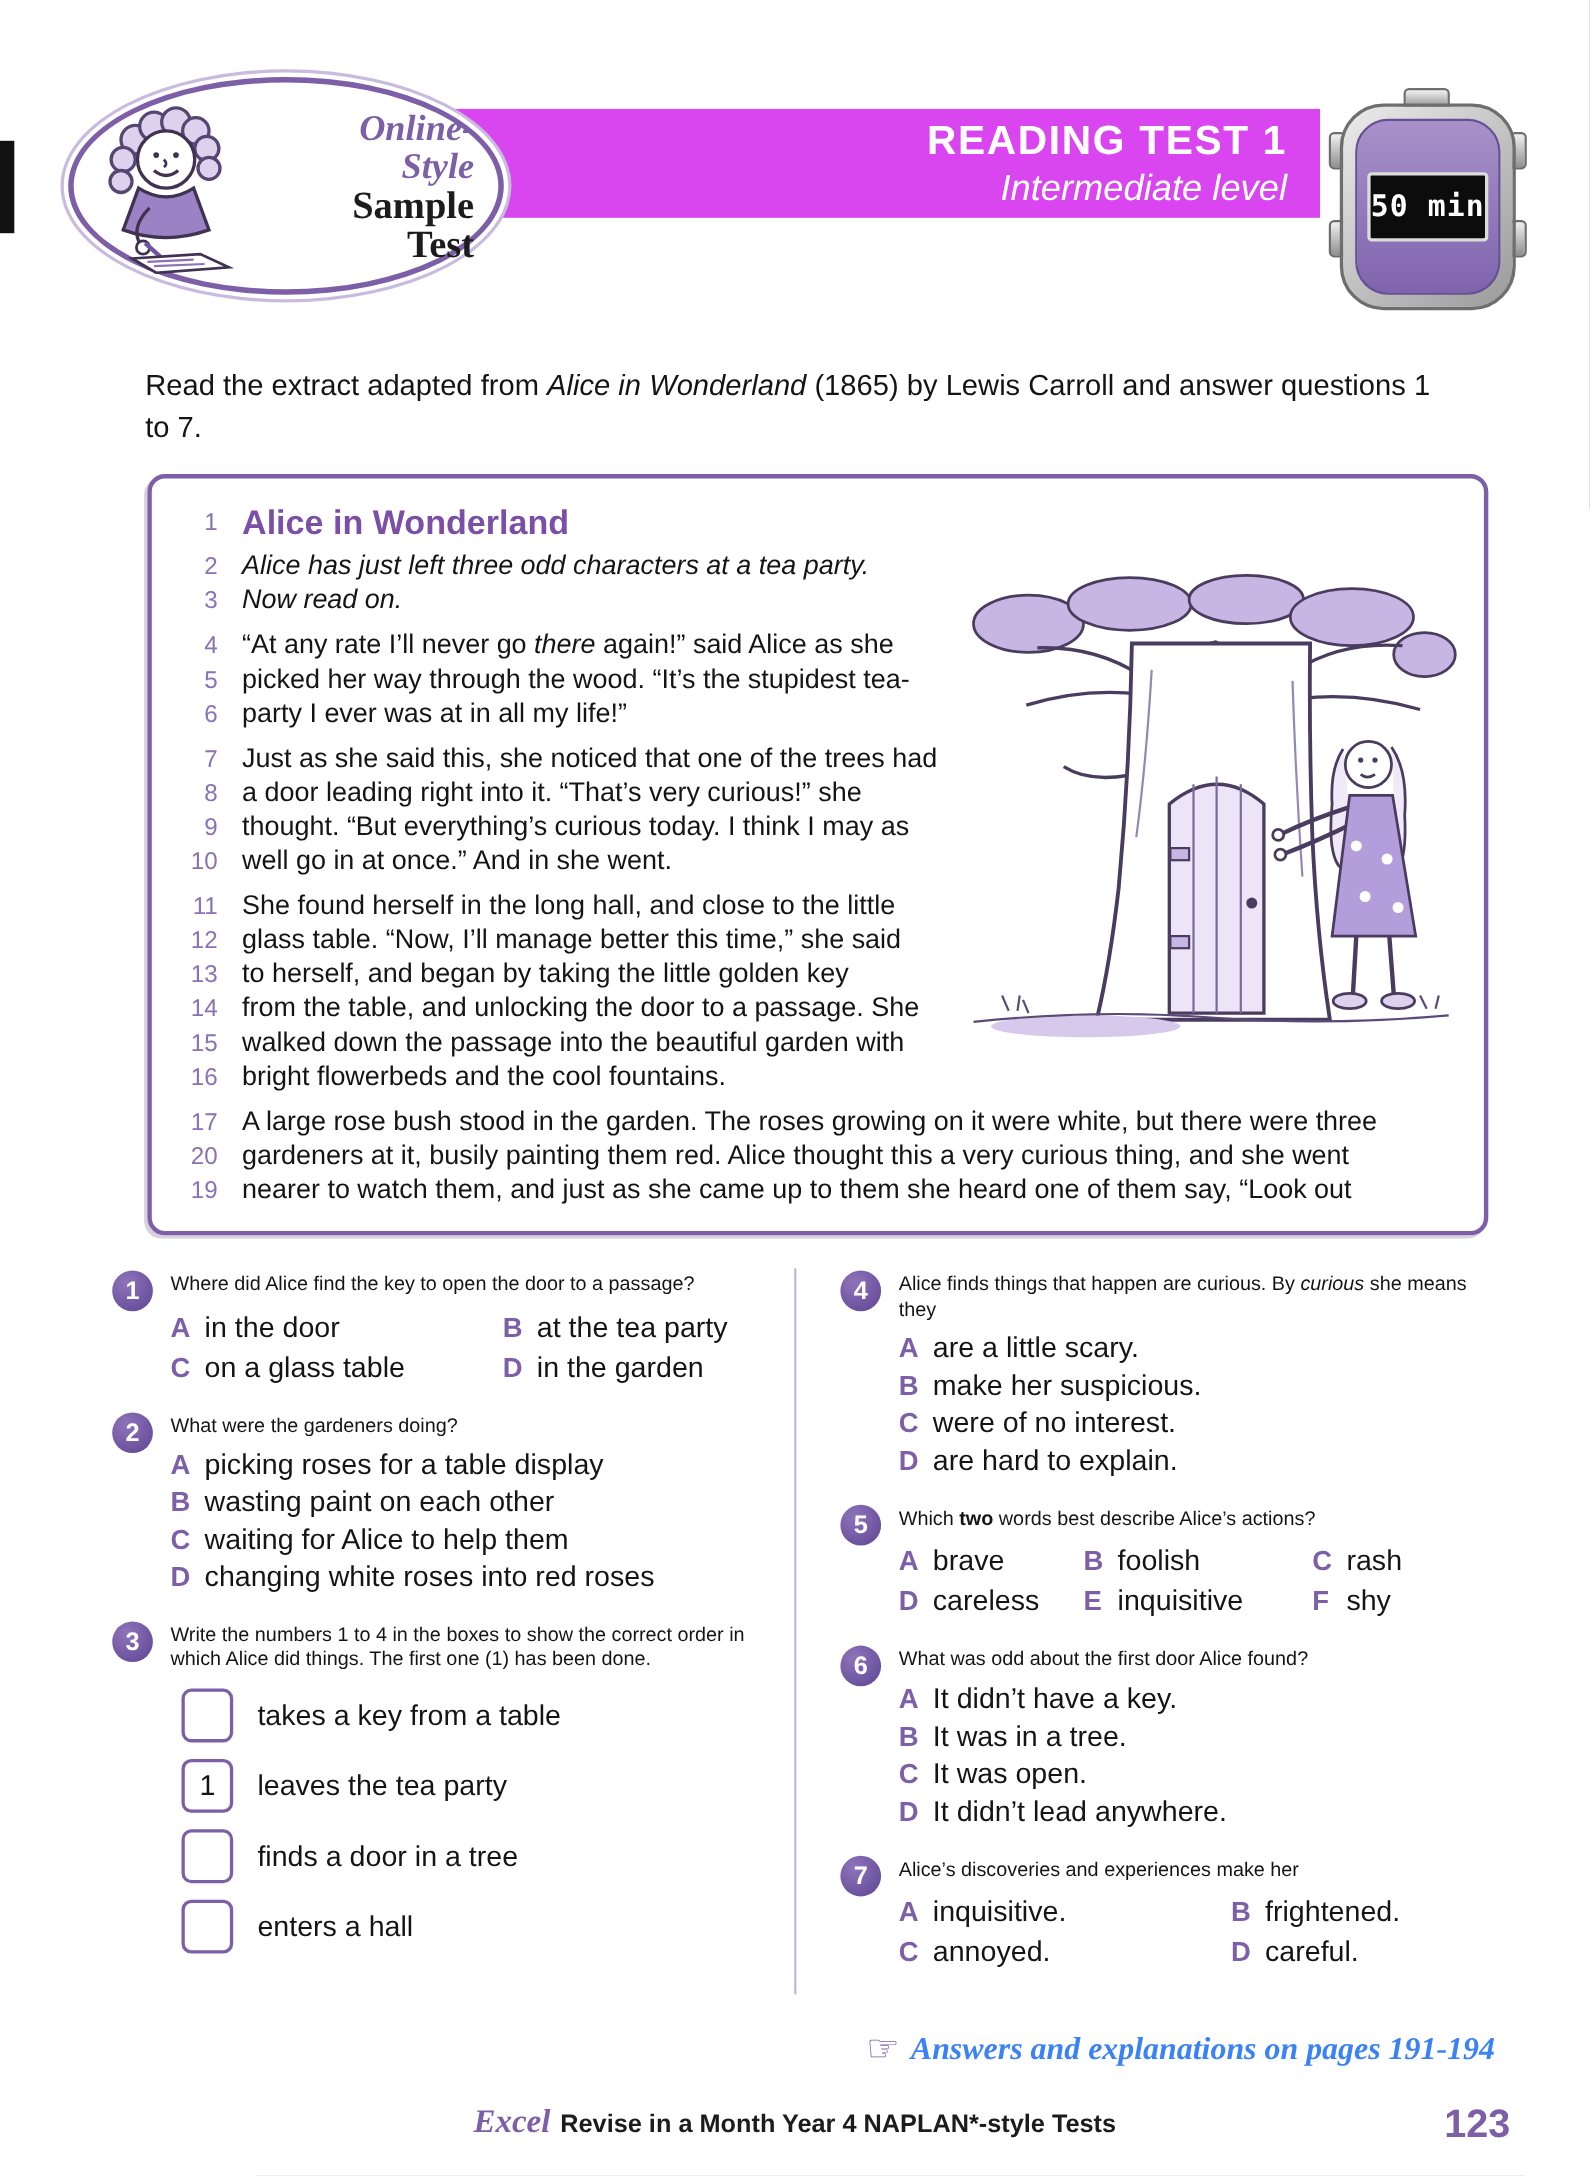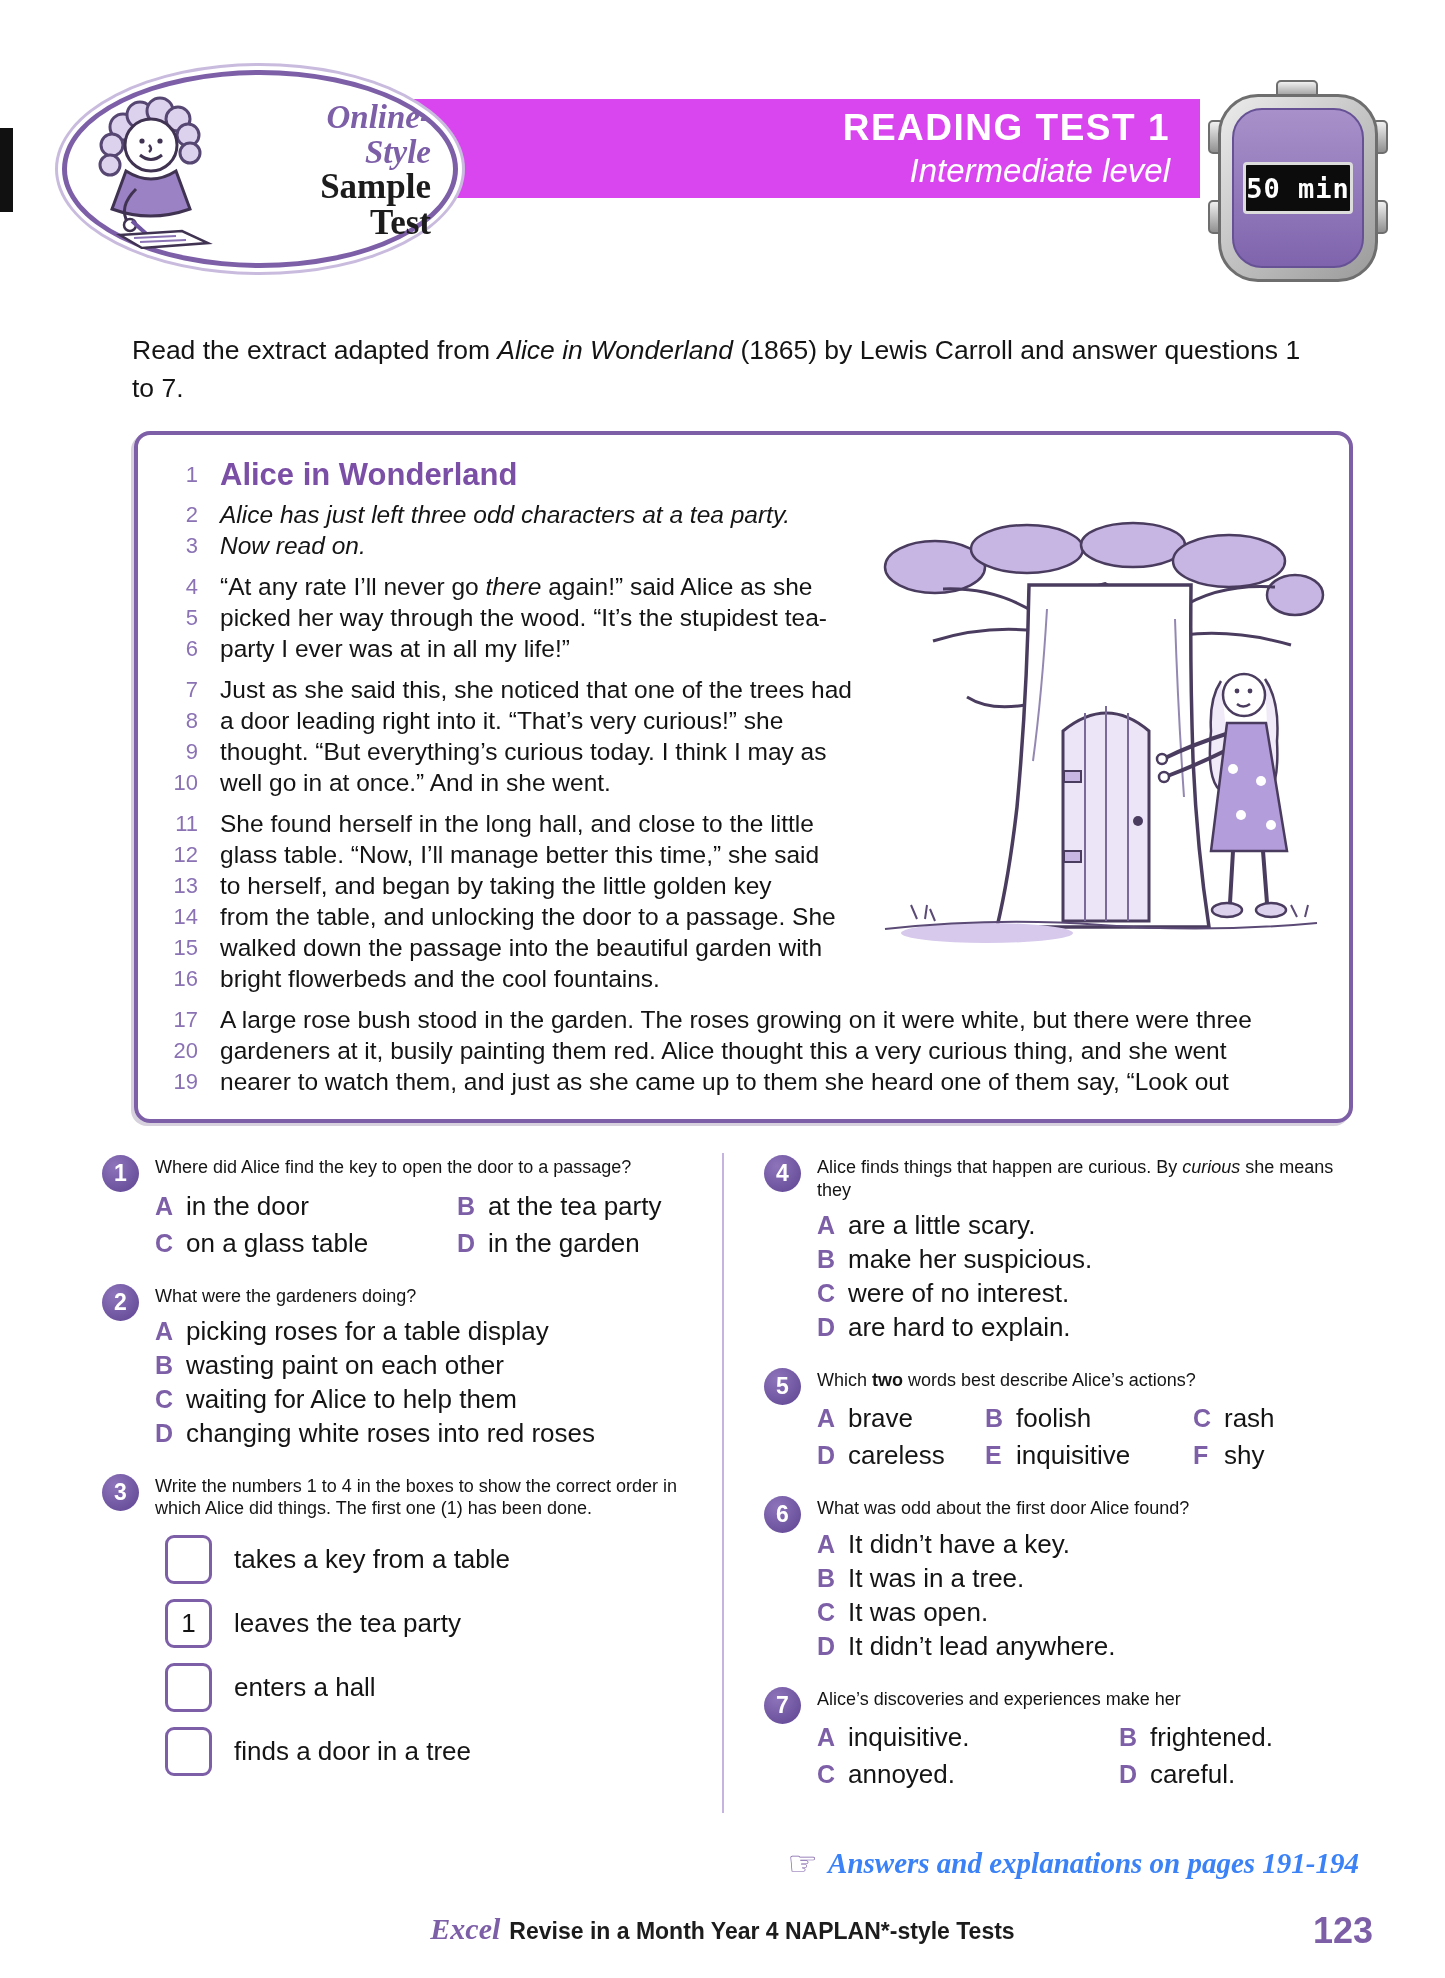--- a/index.html
+++ b/index.html
@@ -27,21 +27,21 @@
   .stopwatch { position:absolute; left:1212px; top:80px; width:172px; height:214px; z-index:2; }
   .watch-btn { position:absolute; background:linear-gradient(#f0f0f0,#909090); border:2px solid #6e6e6e; border-radius:5px; }
   .watch-btn.top { left:64px; top:0; width:42px; height:20px; }
   .watch-btn.tl  { left:-4px; top:40px; width:16px; height:34px; }
   .watch-btn.tr  { right:-4px; top:40px; width:16px; height:34px; }
   .watch-btn.bl  { left:-4px; top:120px; width:16px; height:34px; }
   .watch-btn.br  { right:-4px; top:120px; width:16px; height:34px; }
   .watch-body { position:absolute; top:14px; left:6px; width:160px; height:188px;
                 background:linear-gradient(135deg,#ececec,#9a9a9a); border:3px solid #6e6e6e; border-radius:40px; }
   .watch-face { position:absolute; inset:11px; background:linear-gradient(180deg,#a891ca,#7f64ad); border:2px solid #665195; border-radius:30px; }
-  .lcd { position:absolute; left:9px; right:9px; top:50%; transform:translateY(-50%); height:52px;
+  .lcd { position:absolute; left:9px; right:9px; top:50%; transform:translateY(-50%); height:63px;
          background:#0c0c0c; border:3px solid #dcdcdc; border-radius:4px;
          display:flex; align-items:center; justify-content:center; }
   .lcd span { font-family:"DejaVu Sans Mono", monospace; font-weight:bold; font-size:27px; color:#ffffff; letter-spacing:1px; }
 
   
   .intro { margin:40px 120px 0 132px; font-size:26.5px; line-height:1.42; }
   .intro em { font-style:italic; }
 
   
   .passage { position:relative; margin:24px 92px 0 134px; border:4px solid #7d5fa8; border-radius:16px;
@@ -375,27 +375,27 @@
           <div class="seq-item">
             <div class="seq-box">
                 <span>1</span>
               </div>
             <span class="seq-label">leaves the tea party</span>
           </div>
           <div class="seq-item">
             <div class="seq-box">
                 <span></span>
               </div>
-            <span class="seq-label">enters a hall</span>
+            <span class="seq-label">finds a door in a tree</span>
           </div>
           <div class="seq-item">
             <div class="seq-box">
                 <span></span>
               </div>
-            <span class="seq-label">finds a door in a tree</span>
+            <span class="seq-label">enters a hall</span>
           </div>
         </div>
       </div>
 
     </div>
 
     <div class="col-right">
 
       <div class="question">
         <div class="q-num">4</div>

